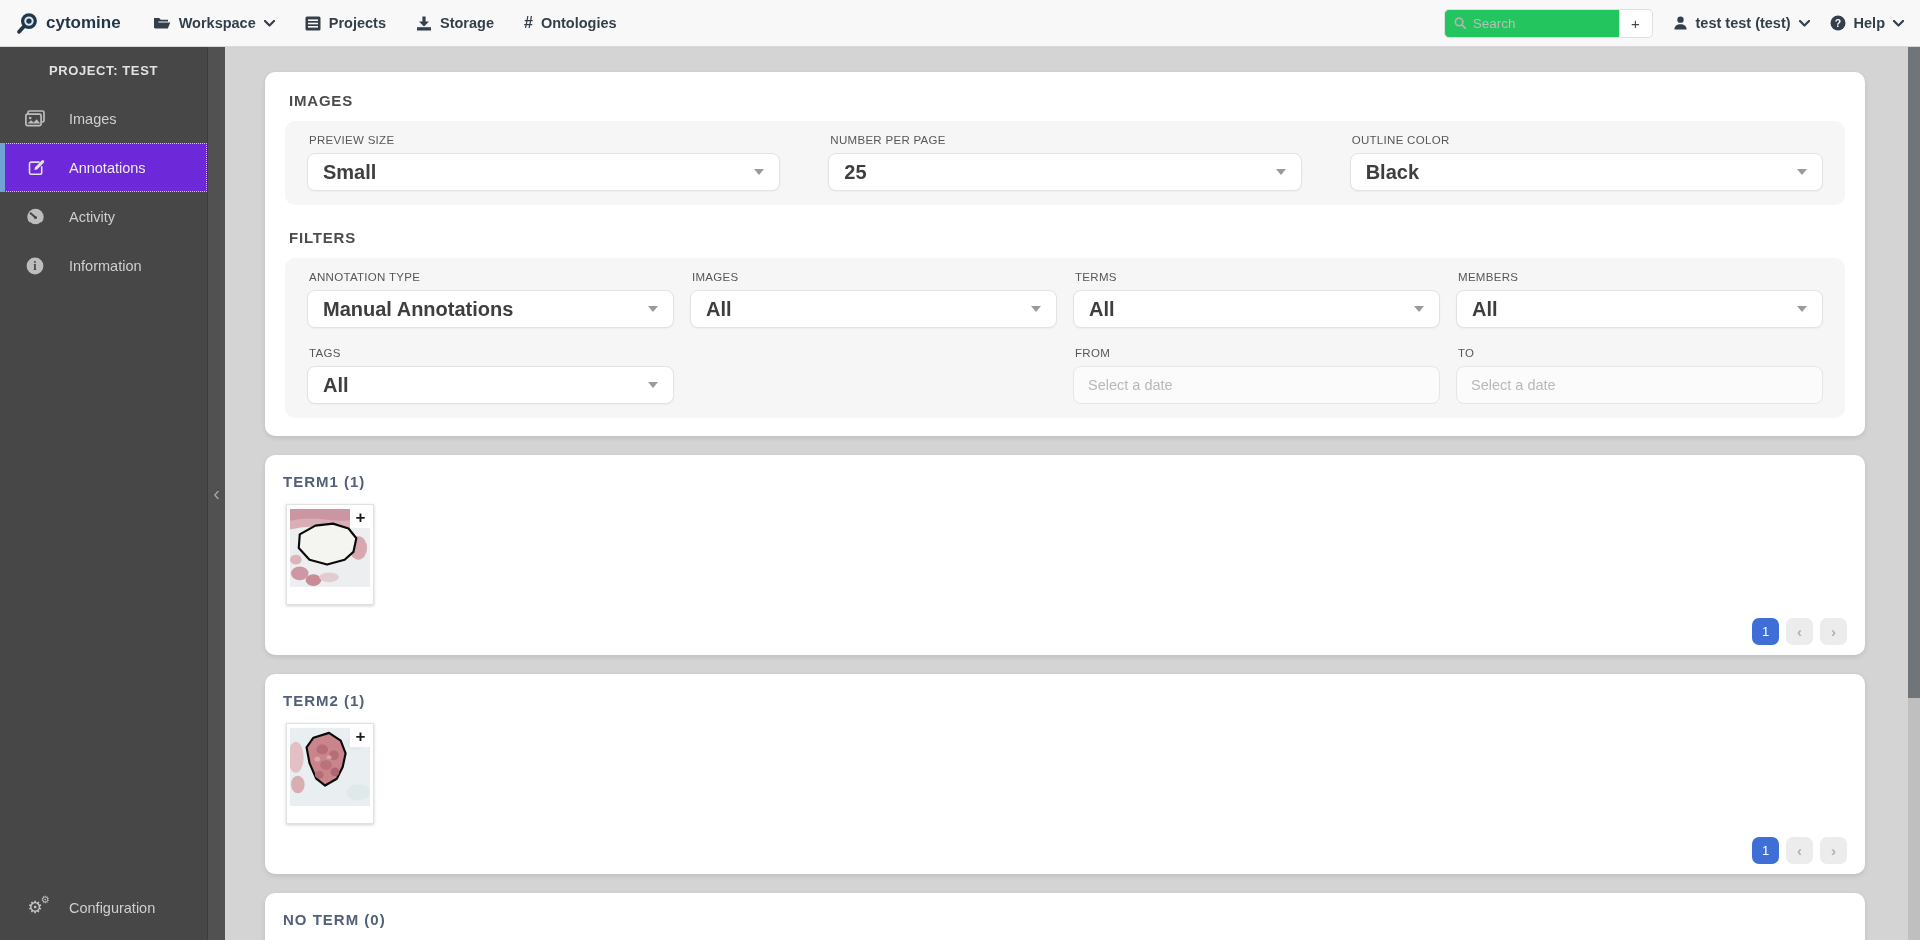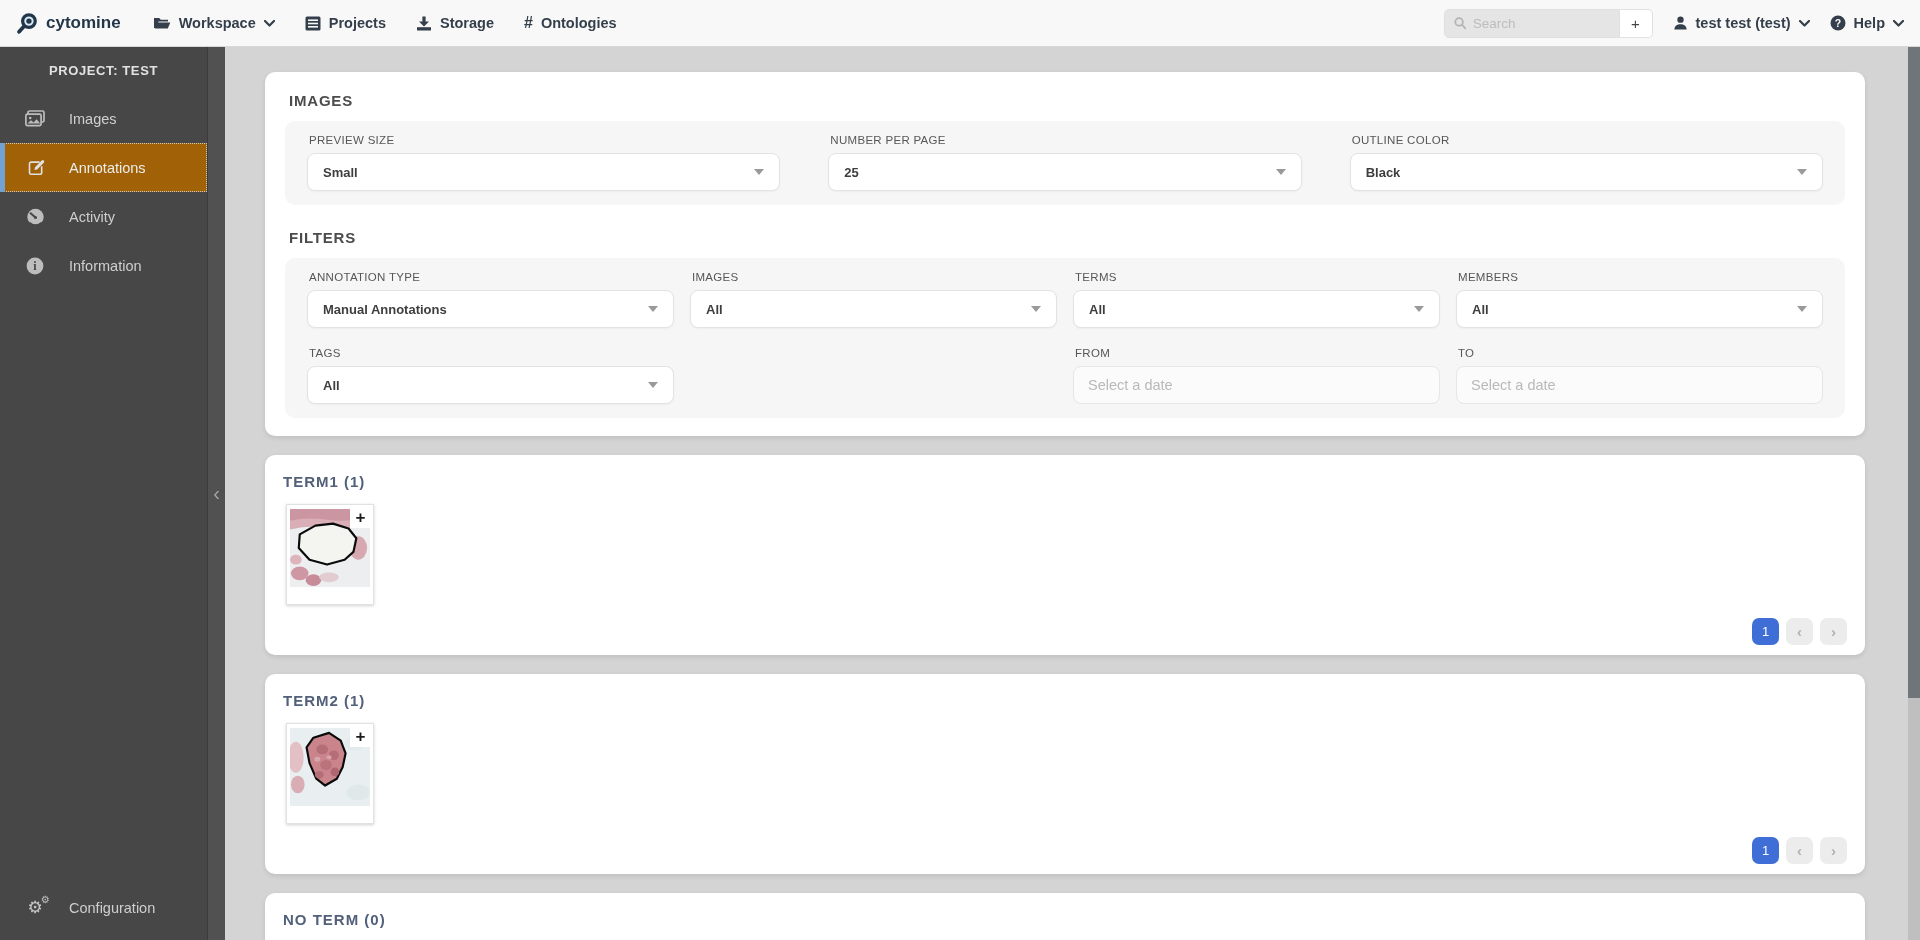--- a/index.html
+++ b/index.html
@@ -12,21 +12,21 @@
     align-items: center; padding: 11px 16px; z-index: 30; }
   .brand { display: flex; align-items: center; gap: 7px; font-weight: bold;
     font-size: 17px; color: #22364a; cursor: pointer; }
   .nav-menu { display: flex; align-items: center; gap: 30px; margin-left: 32px; }
   .nav-item { display: flex; align-items: center; gap: 8px; font-weight: bold;
     font-size: 14.5px; color: #343f4b; cursor: pointer; }
   .nav-item .hash-glyph { font-weight: bold; font-size: 16px; }
   .nav-right { margin-left: auto; display: flex; align-items: center; gap: 20px; }
   .search-group { display: flex; align-items: stretch; }
   .search-box { display: flex; align-items: center; gap: 7px; width: 176px; height: 29px;
-    background: #e5e5e5; border: 1px solid #e0e0e0; border-radius: 5px 0 0 5px; padding: 0 9px; }
+    background: #22c55e; border: 1px solid #e0e0e0; border-radius: 5px 0 0 5px; padding: 0 9px; }
   .search-box input { border: none; outline: none; width: 100%; font-size: 13.5px;
     color: #555; background: transparent; font-family: "Liberation Sans", sans-serif; }
   .search-box input::placeholder { color: #bcbcbc; }
   .add-btn { width: 33px; height: 29px; background: #fff; border: 1px solid #e0e0e0;
     border-left: none; border-radius: 0 5px 5px 0; display: flex; align-items: center;
     justify-content: center; font-size: 15px; color: #444; cursor: pointer; }
   .user-menu, .help-menu { display: flex; align-items: center; gap: 8px; font-weight: bold;
     font-size: 14.5px; color: #343f4b; cursor: pointer; }
   .chev-svg { display: block; }
 
@@ -35,21 +35,21 @@
     background: #474747; z-index: 20; }
   .sidebar-inner { position: absolute; left: 0; top: 0; bottom: 0; width: 207px; text-align: center; }
   .collapse-strip { position: absolute; right: 0; top: 0; bottom: 0; width: 18px;
     background: #515151; border-left: 1px solid #3b3b3b; display: flex; align-items: center;
     justify-content: center; color: #a5a5a5; font-size: 20px; cursor: pointer; }
   .project-title { height: 47px; display: flex; align-items: center; justify-content: center;
     color: #e2e2e2; font-size: 13px; font-weight: bold; letter-spacing: 0.6px; }
   .side-item { height: 49px; display: flex; align-items: center; padding-left: 25px;
     gap: 24px; color: #cfcfcf; font-size: 14.5px; cursor: pointer; position: relative; }
   .side-item .sicon { width: 20px; display: flex; justify-content: center; }
-  .side-item.active { background: #a16207; color: #ececec;
+  .side-item.active { background: #6d28d9; color: #ececec;
     outline: 1px dotted #c9c9c9; outline-offset: -1px; }
   .side-item.active::before { content: ""; position: absolute; left: 0; top: 0; bottom: 0;
     width: 5px; background: #72a1d3; }
   .side-item.active .sicon { padding-left: 3px; }
   .config-item { position: absolute; bottom: 8px; left: 0; width: 207px; }
   .gear-glyph { color: #c6c6c6; font-size: 17px; line-height: 1; position: relative; }
   .gear-glyph .gear-small { position: absolute; font-size: 10px; top: -4px; right: -7px; }
 
   
   .scrollbar { position: fixed; right: 0; top: 47px; bottom: 0; width: 12px;
@@ -68,21 +68,21 @@
     letter-spacing: 1px; margin: 4px 0 14px 4px; }
   .field-panel { background: #f6f6f6; border-radius: 10px; padding: 10px 22px 14px; gap: 6px; }
   .display-grid { display: grid; grid-template-columns: 1fr 1fr 1fr; column-gap: 48px; }
   .filters-grid { display: grid; grid-template-columns: 1fr 1fr 1fr 1fr;
     column-gap: 28px; row-gap: 12px; gap: 16px; }
   .panel-gap { height: 20px; }
   .field label { display: block; font-size: 11.5px; color: #575757;
     letter-spacing: 0.3px; margin: 3px 0 7px 2px; }
   .select-box { height: 38px; background: #fff; border: 1px solid #e3e3e3;
     border-radius: 8px; display: flex; align-items: center; justify-content: space-between;
-    padding: 0 15px; font-size: 13px; font-weight: bold; color: #3e3e3e;
+    padding: 0 15px; font-size: 20px; font-weight: bold; color: #3e3e3e;
     box-shadow: 0 1px 2px rgba(0,0,0,0.04); cursor: pointer; }
   .caret-down { width: 0; height: 0; border-left: 5px solid transparent;
     border-right: 5px solid transparent; border-top: 6px solid #9a9a9a; }
   .date-input { height: 38px; width: 100%; background: #fbfbfb; border: 1px solid #e6e6e6;
     border-radius: 8px; padding: 0 14px; font-size: 14.5px; color: #555; outline: none;
     font-family: "Liberation Sans", sans-serif; }
   .date-input::placeholder { color: #b9b9b9; }
 
   
   .term-card { padding: 14px 16px 10px 14px; }

